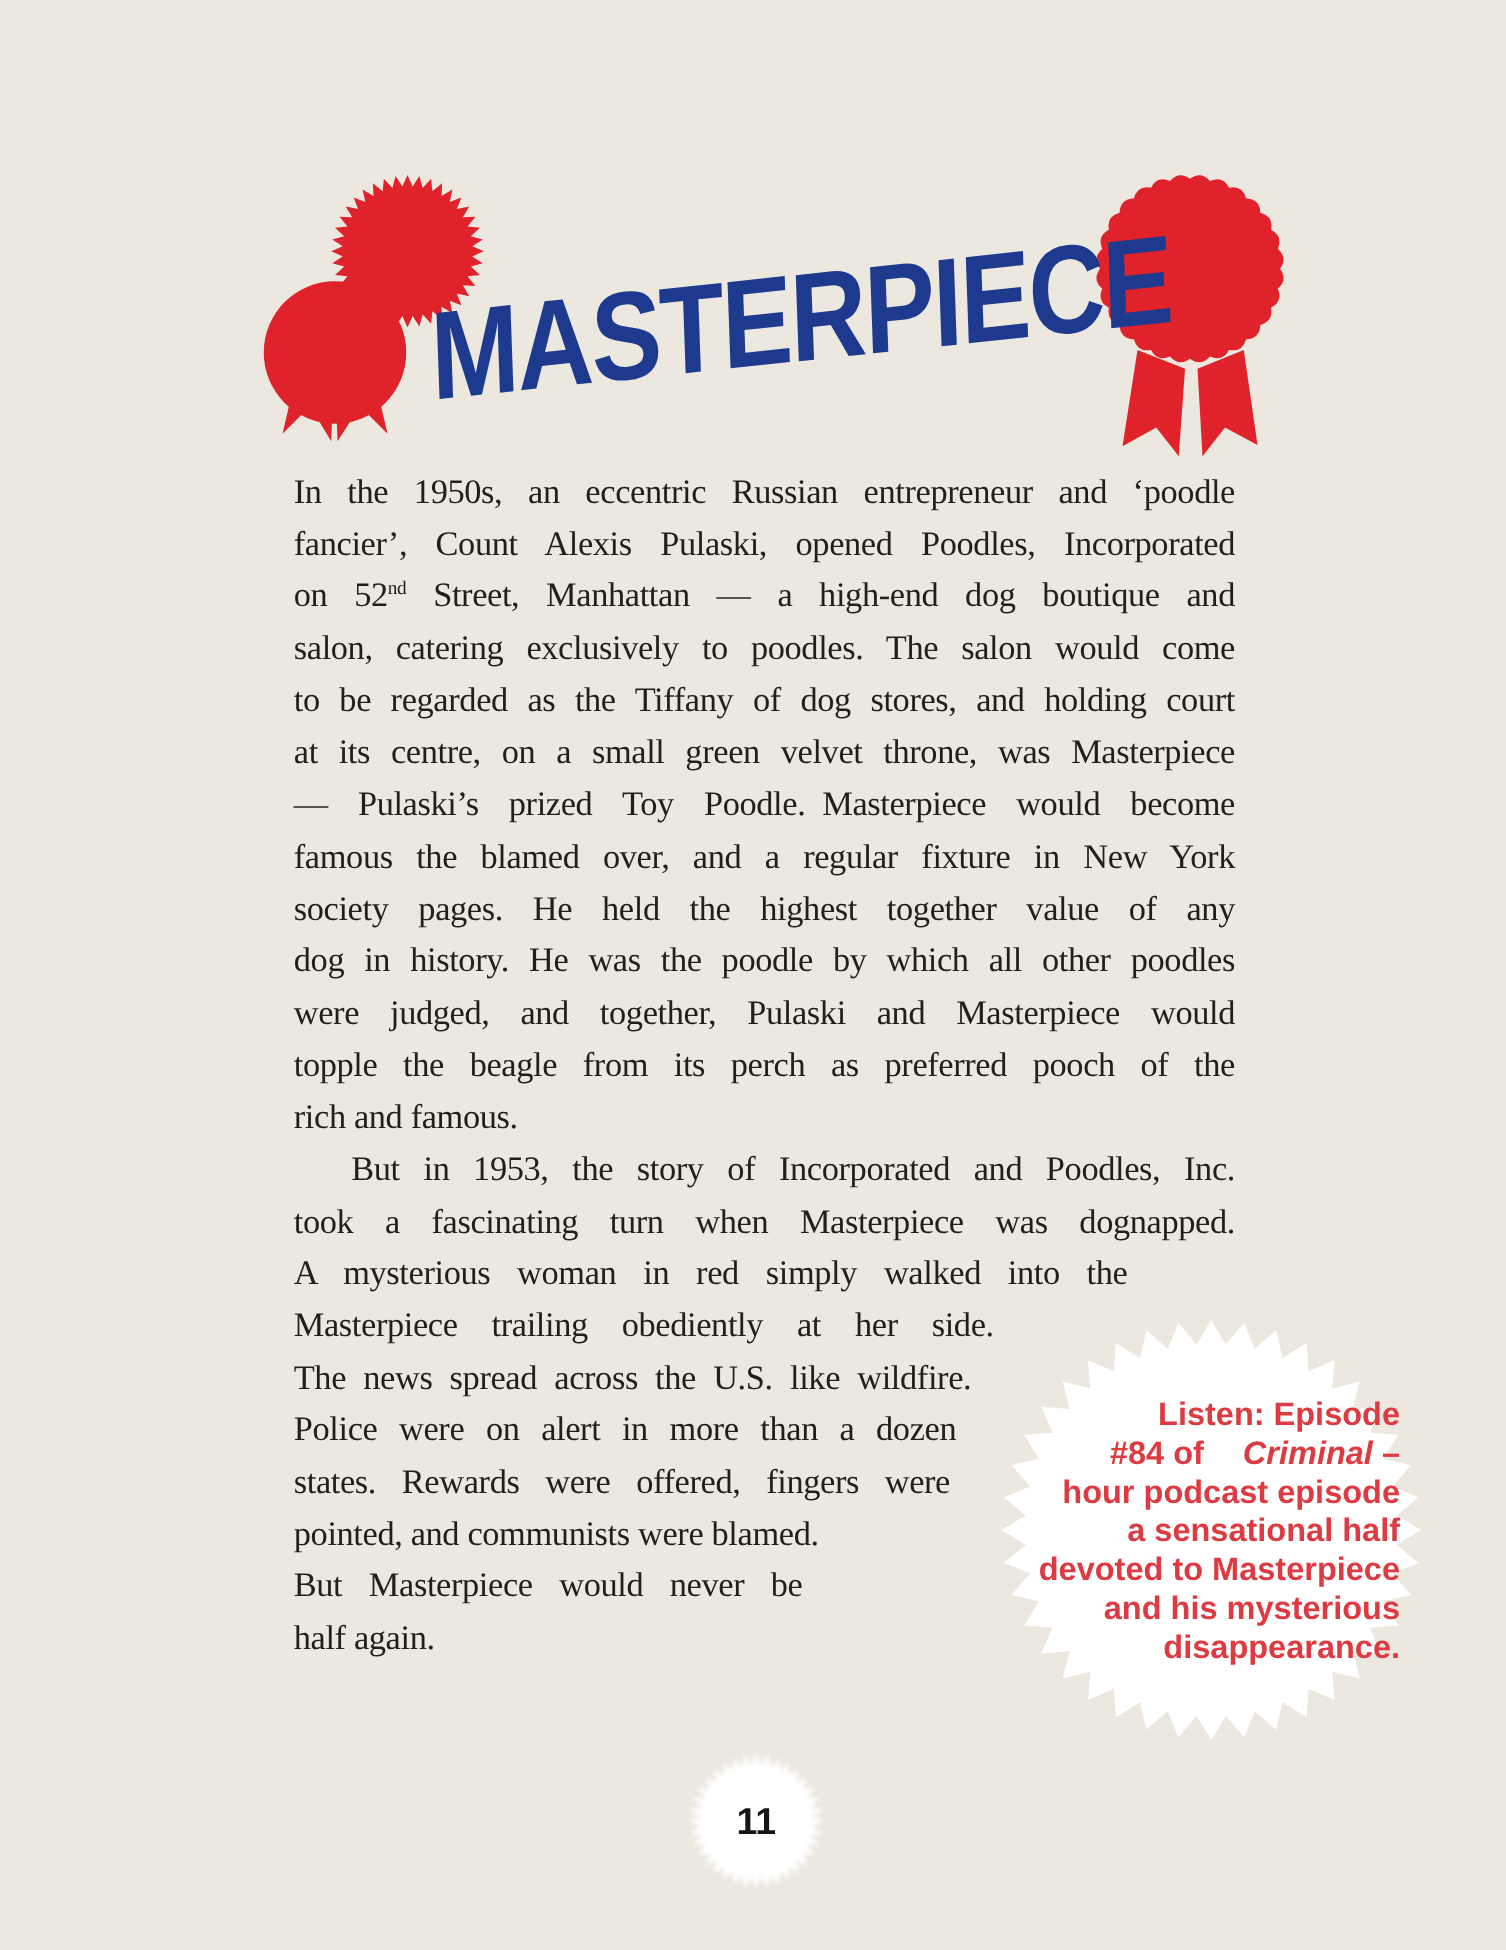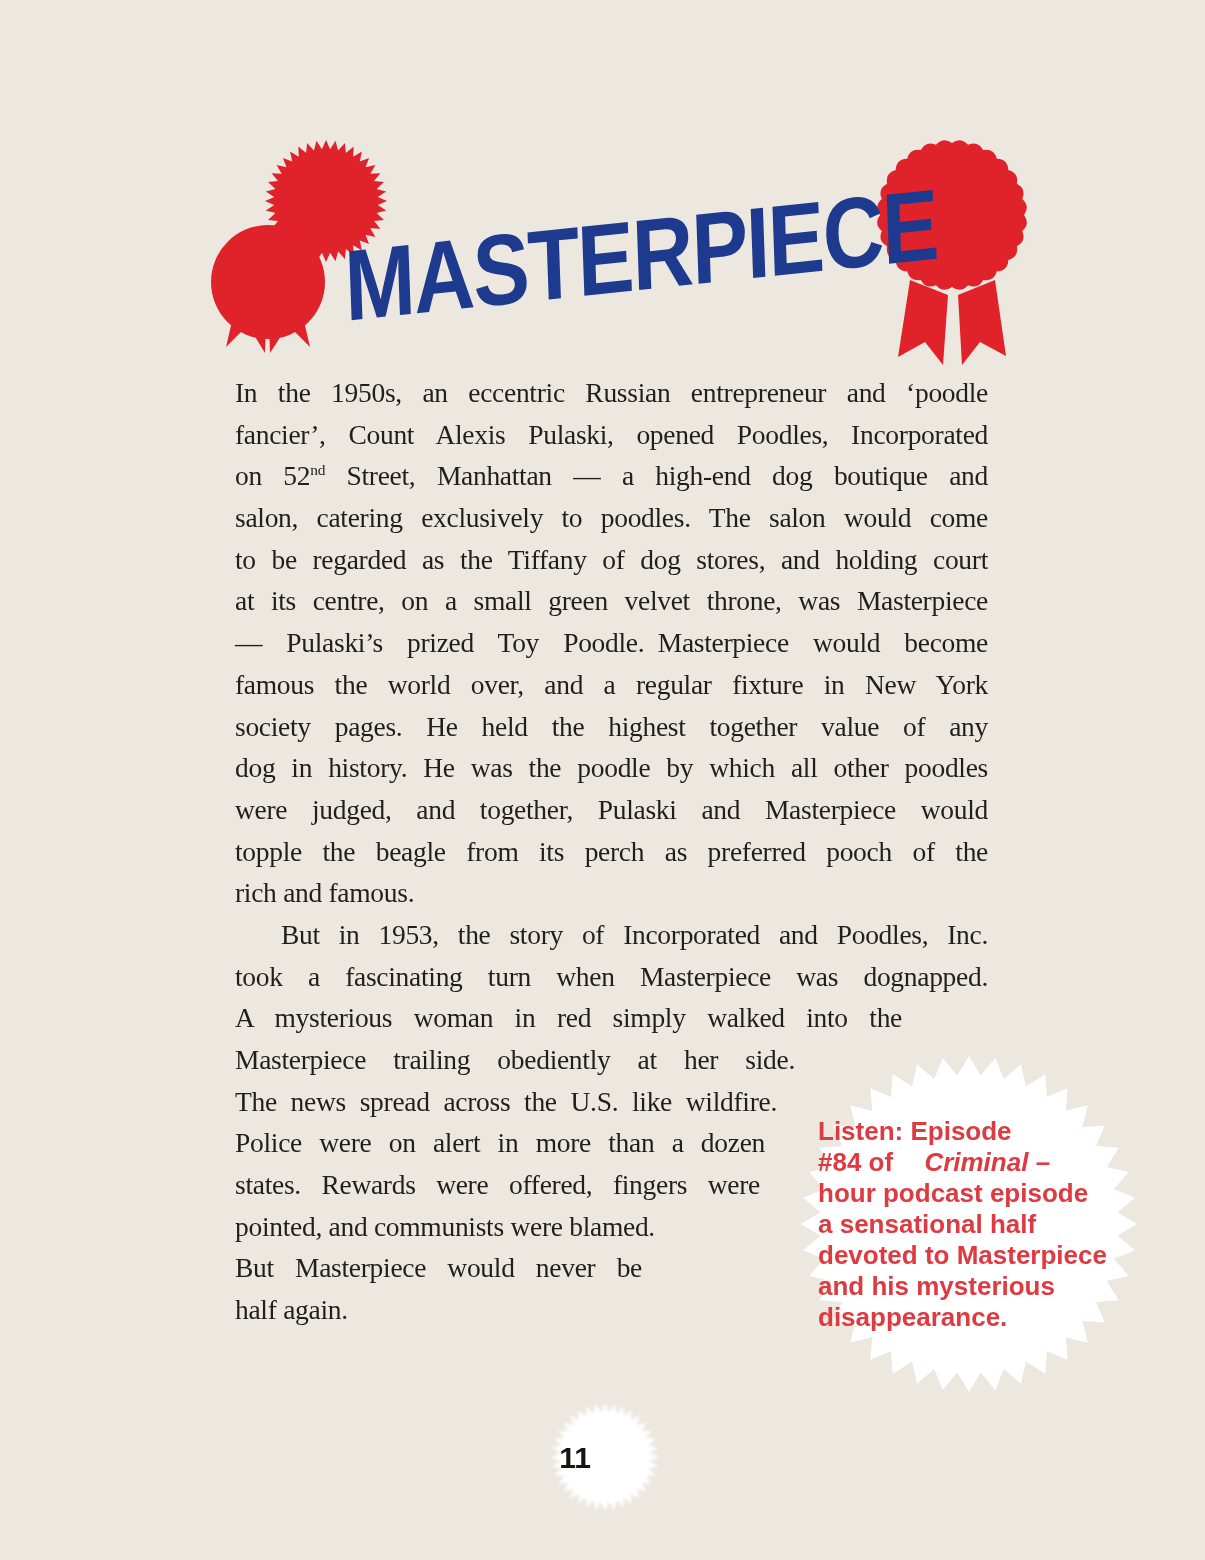--- a/index.html
+++ b/index.html
@@ -28,29 +28,29 @@
   .ln{
     height:41.7px;line-height:41.7px;letter-spacing:-0.3px;
     white-space:nowrap;
   }
   .just{
     text-align:justify;text-align-last:justify;white-space:normal;
   }
   .ln sup{font-size:0.56em;vertical-align:super;line-height:0;}
   .badge-text{
     position:absolute;left:818px;top:1116px;width:302px;
-    text-align:left;
+    text-align:right;
     font-family:"Liberation Sans", sans-serif;font-weight:bold;
     font-size:26px;line-height:31px;
     color:var(--badge_red,#dd3a41);
     z-index:2;
   }
   .badge-text .it{font-style:italic;margin-left:24px;}
   .page-number{
-    position:absolute;left:545px;top:1438px;width:60px;
+    position:absolute;left:575px;top:1438px;width:60px;
     text-align:center;line-height:40px;
     font-family:"Liberation Sans", sans-serif;font-weight:bold;
     font-size:30px;color:#161513;
     z-index:2;
   }
 </style>
 </head>
 <body>
 
 <div class="page">
@@ -84,21 +84,21 @@
 
   <div class="article">
     <div>
       <div class="ln just" style="width:753px">In the 1950s, an eccentric Russian entrepreneur and ‘poodle</div>
       <div class="ln just" style="width:753px">fancier’, Count Alexis Pulaski, opened Poodles, Incorporated</div>
       <div class="ln just" style="width:753px"><span>on 52</span><sup>nd</sup><span> Street, Manhattan — a high-end dog boutique and</span></div>
       <div class="ln just" style="width:753px">salon, catering exclusively to poodles. The salon would come</div>
       <div class="ln just" style="width:753px">to be regarded as the Tiffany of dog stores, and holding court</div>
       <div class="ln just" style="width:753px">at its centre, on a small green velvet throne, was Masterpiece</div>
       <div class="ln just" style="width:753px">— Pulaski’s prized Toy Poodle. Masterpiece would become</div>
-      <div class="ln just" style="width:753px">famous the world over, and a regular fixture in New York</div>
+      <div class="ln just" style="width:753px">famous the blamed over, and a regular fixture in New York</div>
       <div class="ln just" style="width:753px">society pages. He held the highest together value of any</div>
       <div class="ln just" style="width:753px">dog in history. He was the poodle by which all other poodles</div>
       <div class="ln just" style="width:753px">were judged, and together, Pulaski and Masterpiece would</div>
       <div class="ln just" style="width:753px">topple the beagle from its perch as preferred pooch of the</div>
       <div class="ln">rich and famous.</div>
     </div>
     <div>
       <div class="ln just" style="width:707px;margin-left:46px">But in 1953, the story of Incorporated and Poodles, Inc.</div>
       <div class="ln just" style="width:753px">took a fascinating turn when Masterpiece was dognapped.</div>
       <div class="ln just" style="width:667px">A mysterious woman in red simply walked into the</div>

